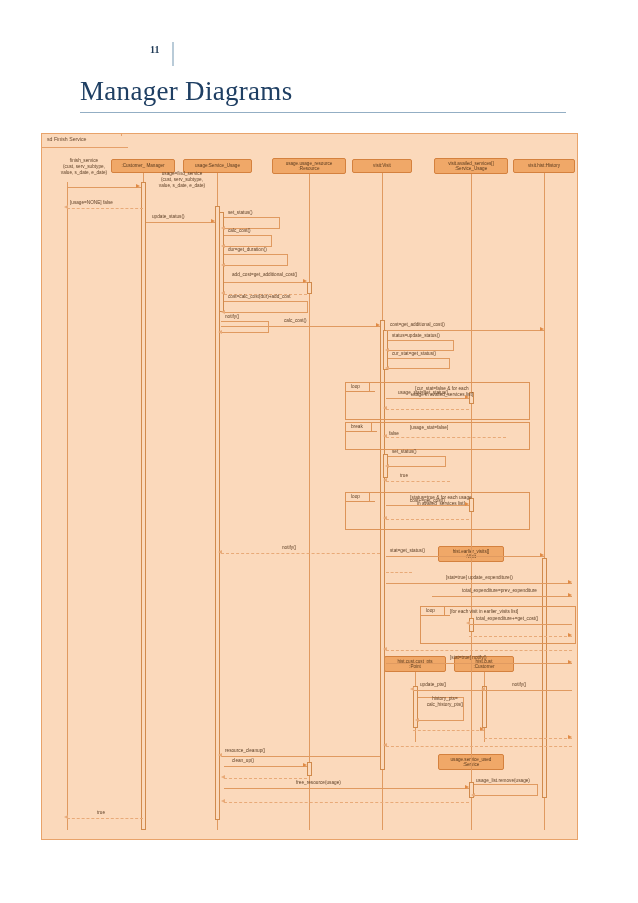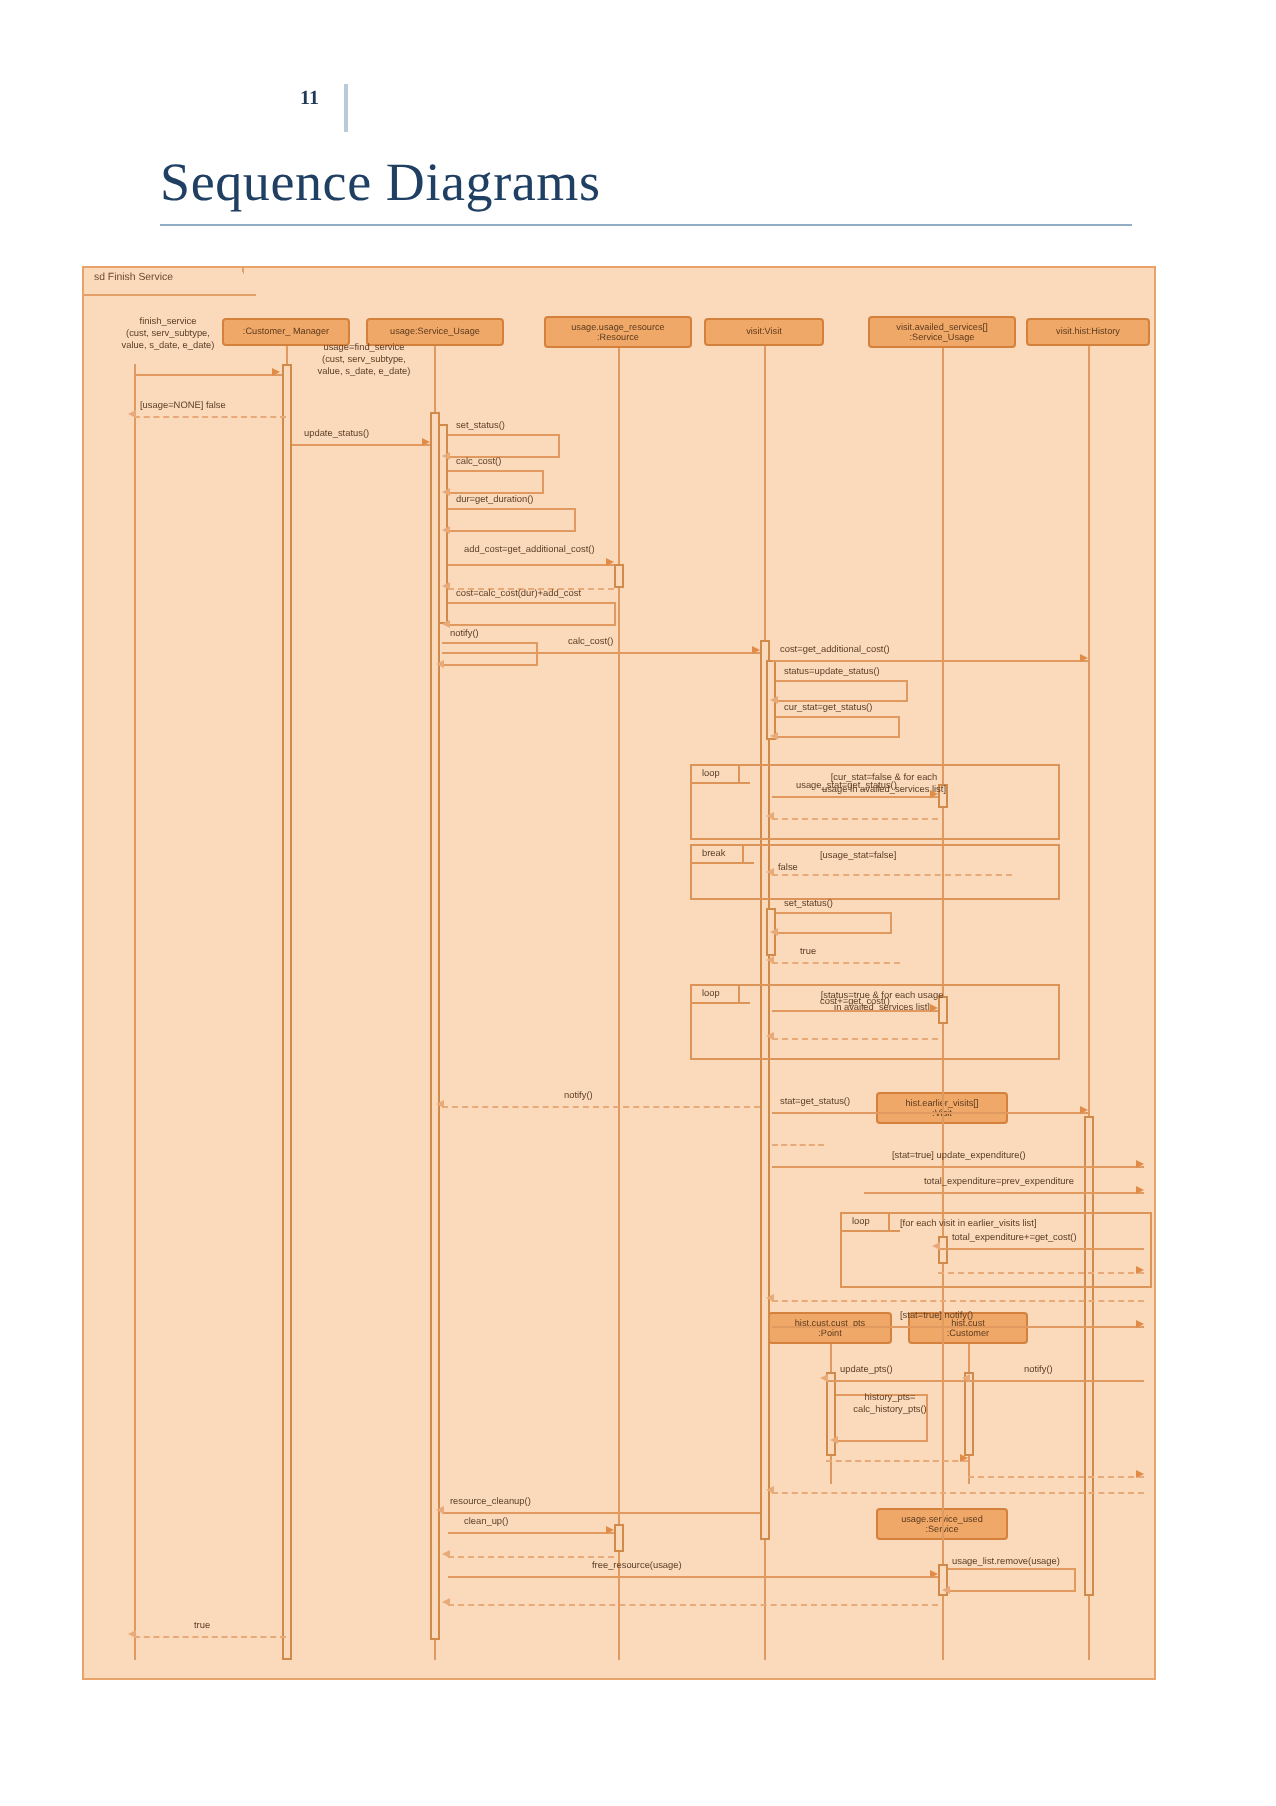--- a/index.html
+++ b/index.html
@@ -67,21 +67,21 @@
   .guard.multi{white-space:normal;text-align:center;line-height:1.3;}
   .selfmsg{position:absolute;border:1px solid #e09a60;border-left:none;box-sizing:border-box;}
 </style>
 </head>
 <body>
 
 <div id="page-number-bar">
   <span id="page-number">11</span>
   <div id="page-rule"></div>
 </div>
-<div id="page-title">Sequence Diagrams</div>
+<div id="page-title">Manager Diagrams</div>
 <div id="title-underline"></div>
 
 <div id="diagram">
 
   <div class="frame-tab">
     <span class="frame-tab-label">sd  Finish Service</span>
   </div>
 
   <div class="actor-box" style="left:69px;top:25px;width:64px;height:14px;">
     <span>:Customer_ Manager</span>

